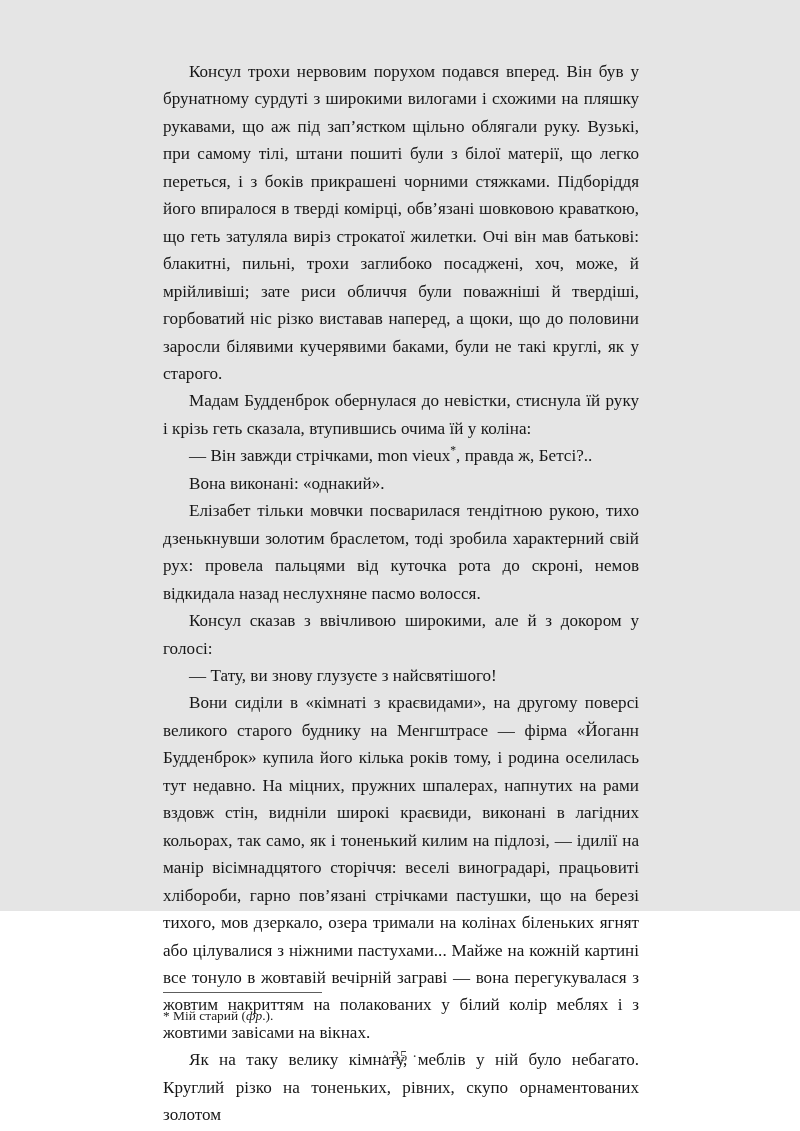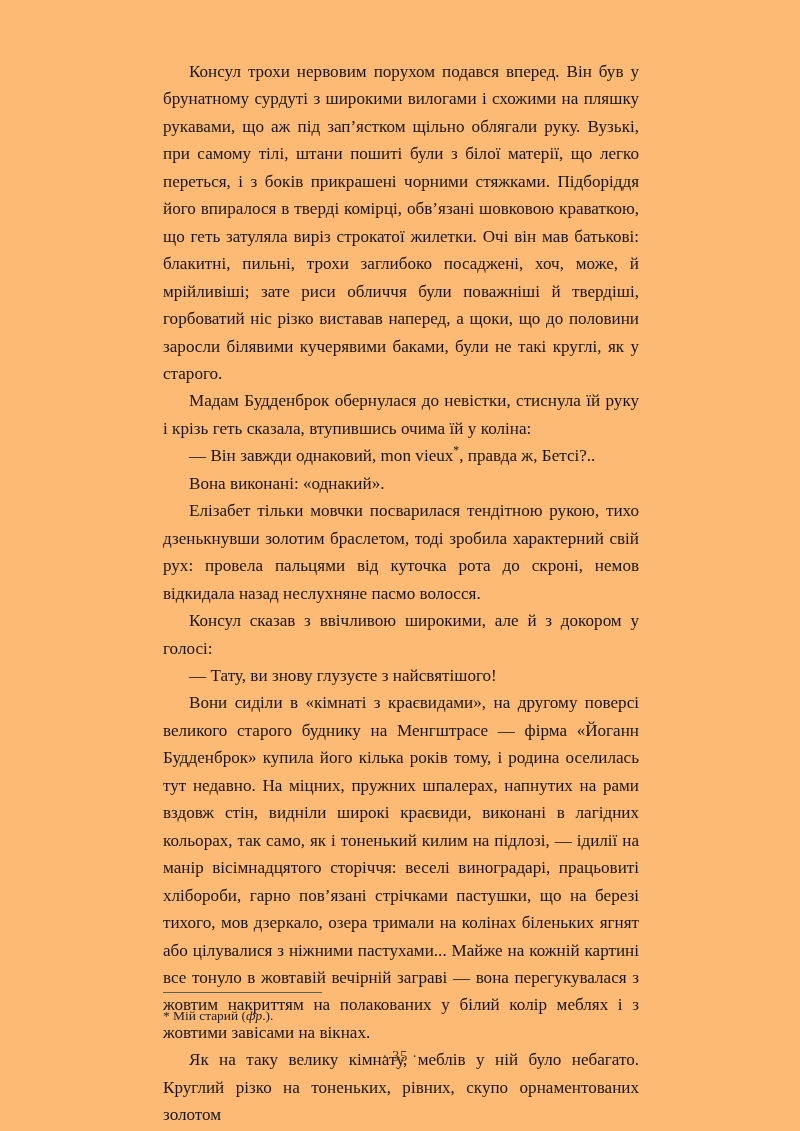--- a/index.html
+++ b/index.html
@@ -12,22 +12,22 @@
     height: 1131px;
     background: #ffffff;
     font-family: "Liberation Serif", "DejaVu Serif", serif;
     color: #1a1a1a;
     overflow: hidden;
   }
 
   .page {
     position: relative;
     width: 800px;
-    height: 1131px;
-    background: #fdba74;
+    height: 911px;
+    background: #e5e5e5;
   }
 
   .text-block {
     position: absolute;
     left: 163px;
     top: 58px;
     width: 476px;
   }
 
   p.para {
@@ -98,21 +98,21 @@
 <body>
 
 <div class="page">
 
   <div class="text-block">
 
     <p class="para">Консул трохи нервовим порухом подався вперед. Він був у брунатному сурдуті з широкими вилогами і схожими на пляшку рукавами, що аж під зап’ястком щільно облягали руку. Вузькі, при самому тілі, штани пошиті були з білої матерії, що легко переться, і з боків прикрашені чорними стяжками. Підборіддя його впиралося в тверді комірці, обв’язані шовковою краваткою, що геть затуляла виріз строкатої жилетки. Очі він мав батькові: блакитні, пильні, трохи заглибоко посаджені, хоч, може, й мрійливіші; зате риси обличчя були поважніші й твердіші, горбоватий ніс різко виставав наперед, а щоки, що до половини заросли білявими кучерявими баками, були не такі круглі, як у старого.</p>
 
     <p class="para">Мадам Будденброк обернулася до невістки, стиснула їй руку і крізь геть сказала, втупившись очима їй у коліна:</p>
 
-    <p class="para dialogue"><span>— Він завжди однаковий, </span><span class="fr">mon vieux</span><sup class="fnmark">*</sup><span>, правда ж, Бетсі?..</span></p>
+    <p class="para dialogue"><span>— Він завжди стрічками, </span><span class="fr">mon vieux</span><sup class="fnmark">*</sup><span>, правда ж, Бетсі?..</span></p>
 
     <p class="para">Вона виконані: «однакий».</p>
 
     <p class="para">Елізабет тільки мовчки посварилася тендітною рукою, тихо дзенькнувши золотим браслетом, тоді зробила характерний свій рух: провела пальцями від куточка рота до скроні, немов відкидала назад неслухняне пасмо волосся.</p>
 
     <p class="para">Консул сказав з ввічливою широкими, але й з докором у голосі:</p>
 
     <p class="para dialogue">— Тату, ви знову глузуєте з найсвятішого!</p>
 
     <p class="para">Вони сиділи в «кімнаті з краєвидами», на другому поверсі великого старого буднику на Менгштрасе — фірма «Йоганн Будденброк» купила його кілька років тому, і родина оселилась тут недавно. На міцних, пружних шпалерах, напнутих на рами вздовж стін, видніли широкі краєвиди, виконані в лагідних кольорах, так само, як і тоненький килим на підлозі, — ідилії на манір вісімнадцятого сторіччя: веселі виноградарі, працьовиті хлібороби, гарно пов’язані стрічками пастушки, що на березі тихого, мов дзеркало, озера тримали на колінах біленьких ягнят або цілувалися з ніжними пастухами... Майже на кожній картині все тонуло в жовтавій вечірній заграві — вона перегукувалася з жовтим накриттям на полакованих у білий колір меблях і з жовтими завісами на вікнах.</p>

